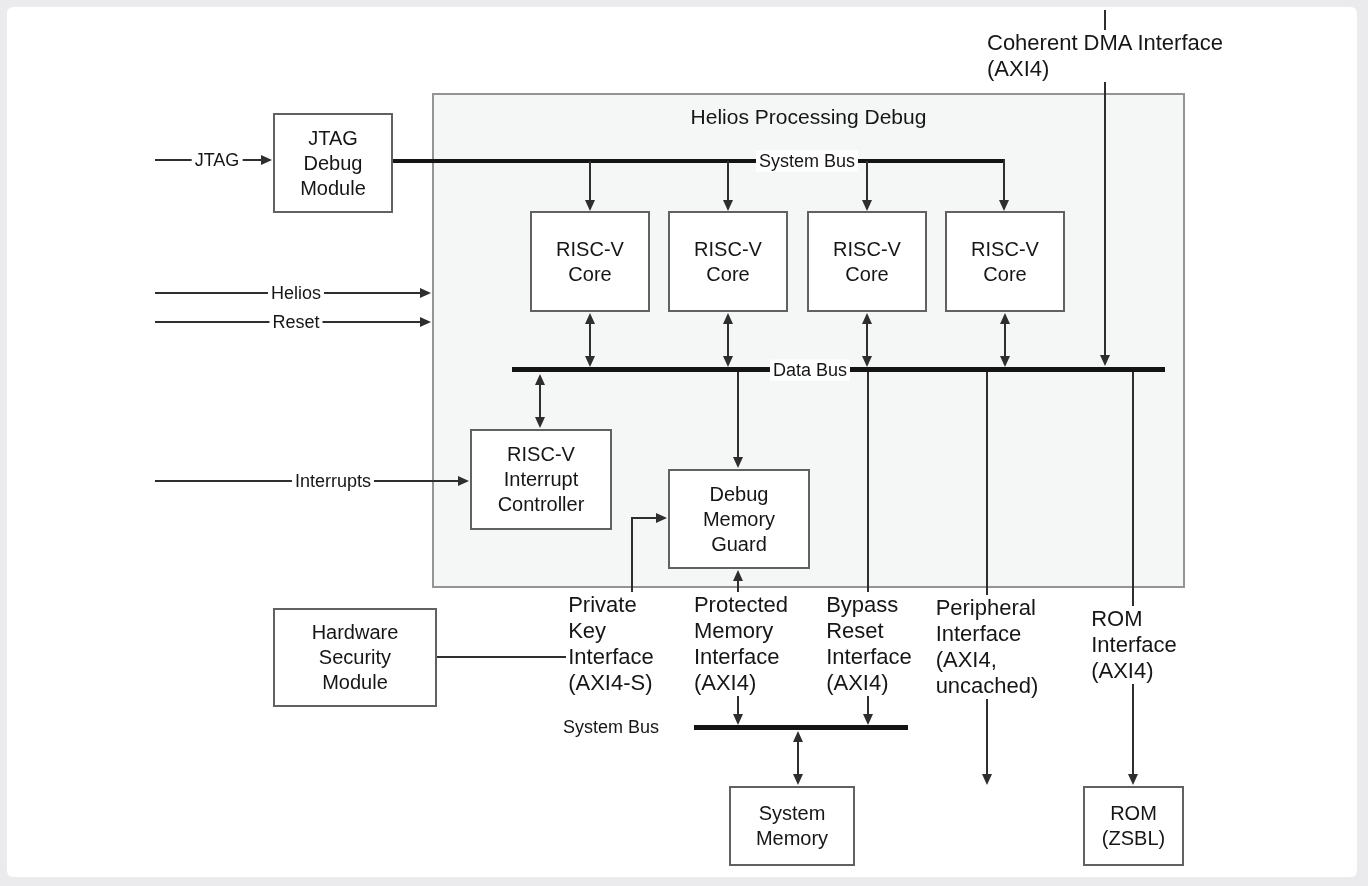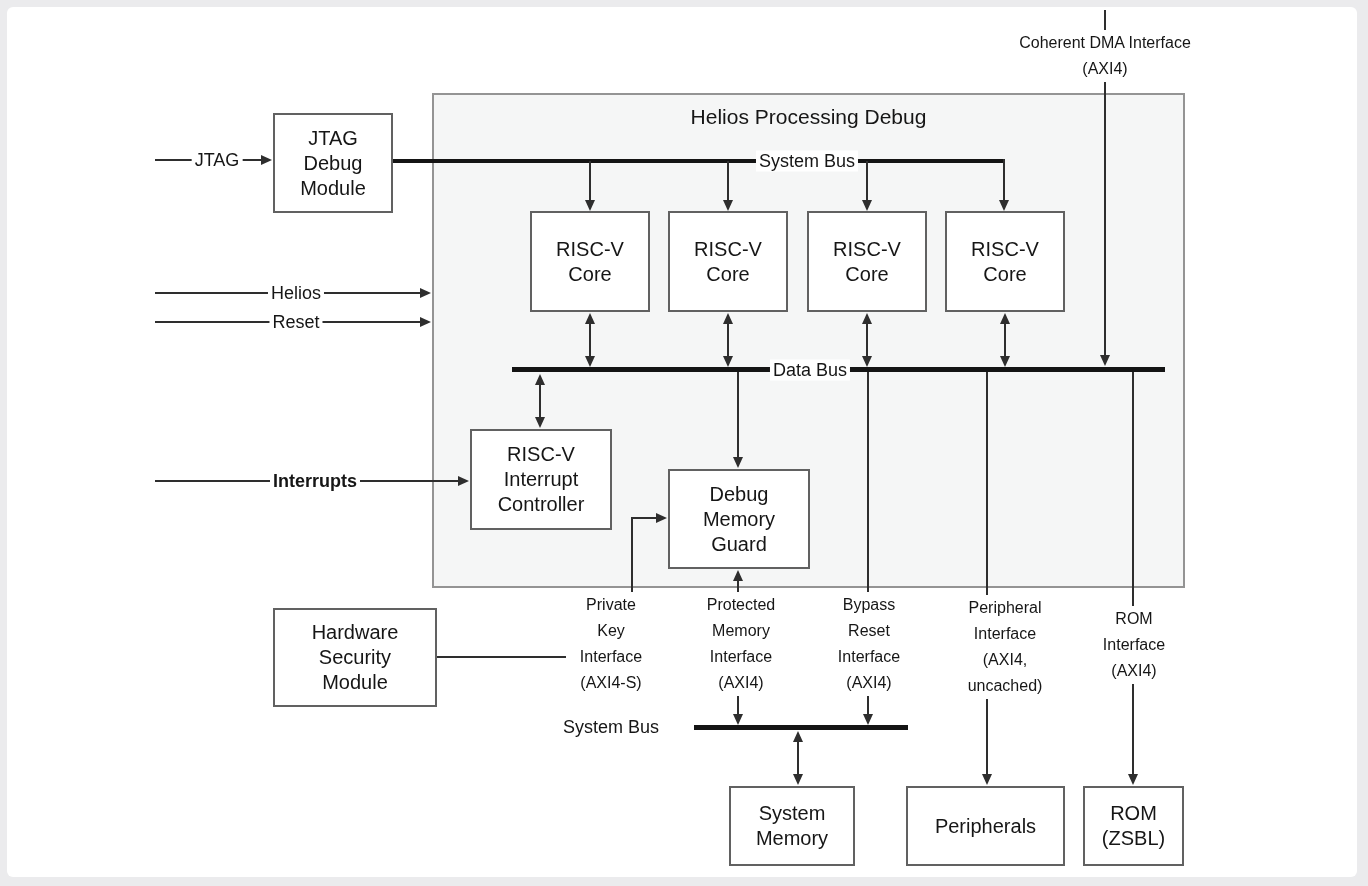--- a/index.html
+++ b/index.html
@@ -43,22 +43,22 @@
   .arr.d { border-left:5px solid transparent; border-right:5px solid transparent; border-top:11px solid var(--line,#2e2e2e); }
   .arr.u { border-left:5px solid transparent; border-right:5px solid transparent; border-bottom:11px solid var(--line,#2e2e2e); }
   .lbl {
     position:absolute; transform:translate(-50%,-50%);
     background:var(--canvas_bg,#ffffff); padding:0 3px;
     font-size:18px; white-space:nowrap; z-index:3;
   }
   .iface {
     position:absolute; transform:translateX(-50%);
     background:var(--canvas_bg,#ffffff); padding:0 2px;
-    text-align:center; white-space:pre-line;
-    font-size:16px; line-height:26px; z-index:3;
+    text-align:left; white-space:pre-line;
+    font-size:22px; line-height:26px; z-index:3;
   }
 </style>
 </head>
 <body>
 
 <div class="page">
   <div class="canvas"></div>
 
   <div class="hps">
     <div class="hps-title">Helios Processing Debug</div>
@@ -152,46 +152,45 @@
 Interrupt
 Controller</div>
   <div class="box" style="left:668px;top:469px;width:142px;height:100px;">Debug
 Memory
 Guard</div>
   <div class="box" style="left:273px;top:608px;width:164px;height:99px;">Hardware
 Security
 Module</div>
   <div class="box" style="left:729px;top:786px;width:126px;height:80px;">System
 Memory</div>
-  <div class="box" style="left:906px;top:786px;width:159px;height:80px;">Peripherals</div>
   <div class="box" style="left:1083px;top:786px;width:101px;height:80px;">ROM
 (ZSBL)</div>
 
   <div class="lbl" style="left:217px;top:160px;">JTAG</div>
   <div class="lbl" style="left:296px;top:293px;">Helios</div>
   <div class="lbl" style="left:296px;top:322px;">Reset</div>
-  <div class="lbl" style="left:315px;top:481px;font-weight:bold;">Interrupts</div>
+  <div class="lbl" style="left:333px;top:481px;">Interrupts</div>
   <div class="lbl" style="left:807px;top:161px;">System Bus</div>
   <div class="lbl" style="left:810px;top:370px;">Data Bus</div>
   <div class="lbl" style="left:611px;top:727px;">System Bus</div>
 
   <div class="iface" style="left:1105px;top:30px;">Coherent DMA Interface
 (AXI4)</div>
   <div class="iface" style="left:611px;top:592px;">Private
 Key
 Interface
 (AXI4-S)</div>
   <div class="iface" style="left:741px;top:592px;">Protected
 Memory
 Interface
 (AXI4)</div>
   <div class="iface" style="left:869px;top:592px;">Bypass
 Reset
 Interface
 (AXI4)</div>
-  <div class="iface" style="left:987px;top:595px;margin-left:18px;">Peripheral
+  <div class="iface" style="left:987px;top:595px;">Peripheral
 Interface
 (AXI4,
 uncached)</div>
   <div class="iface" style="left:1134px;top:606px;">ROM
 Interface
 (AXI4)</div>
 </div>
 
 </body></html>

